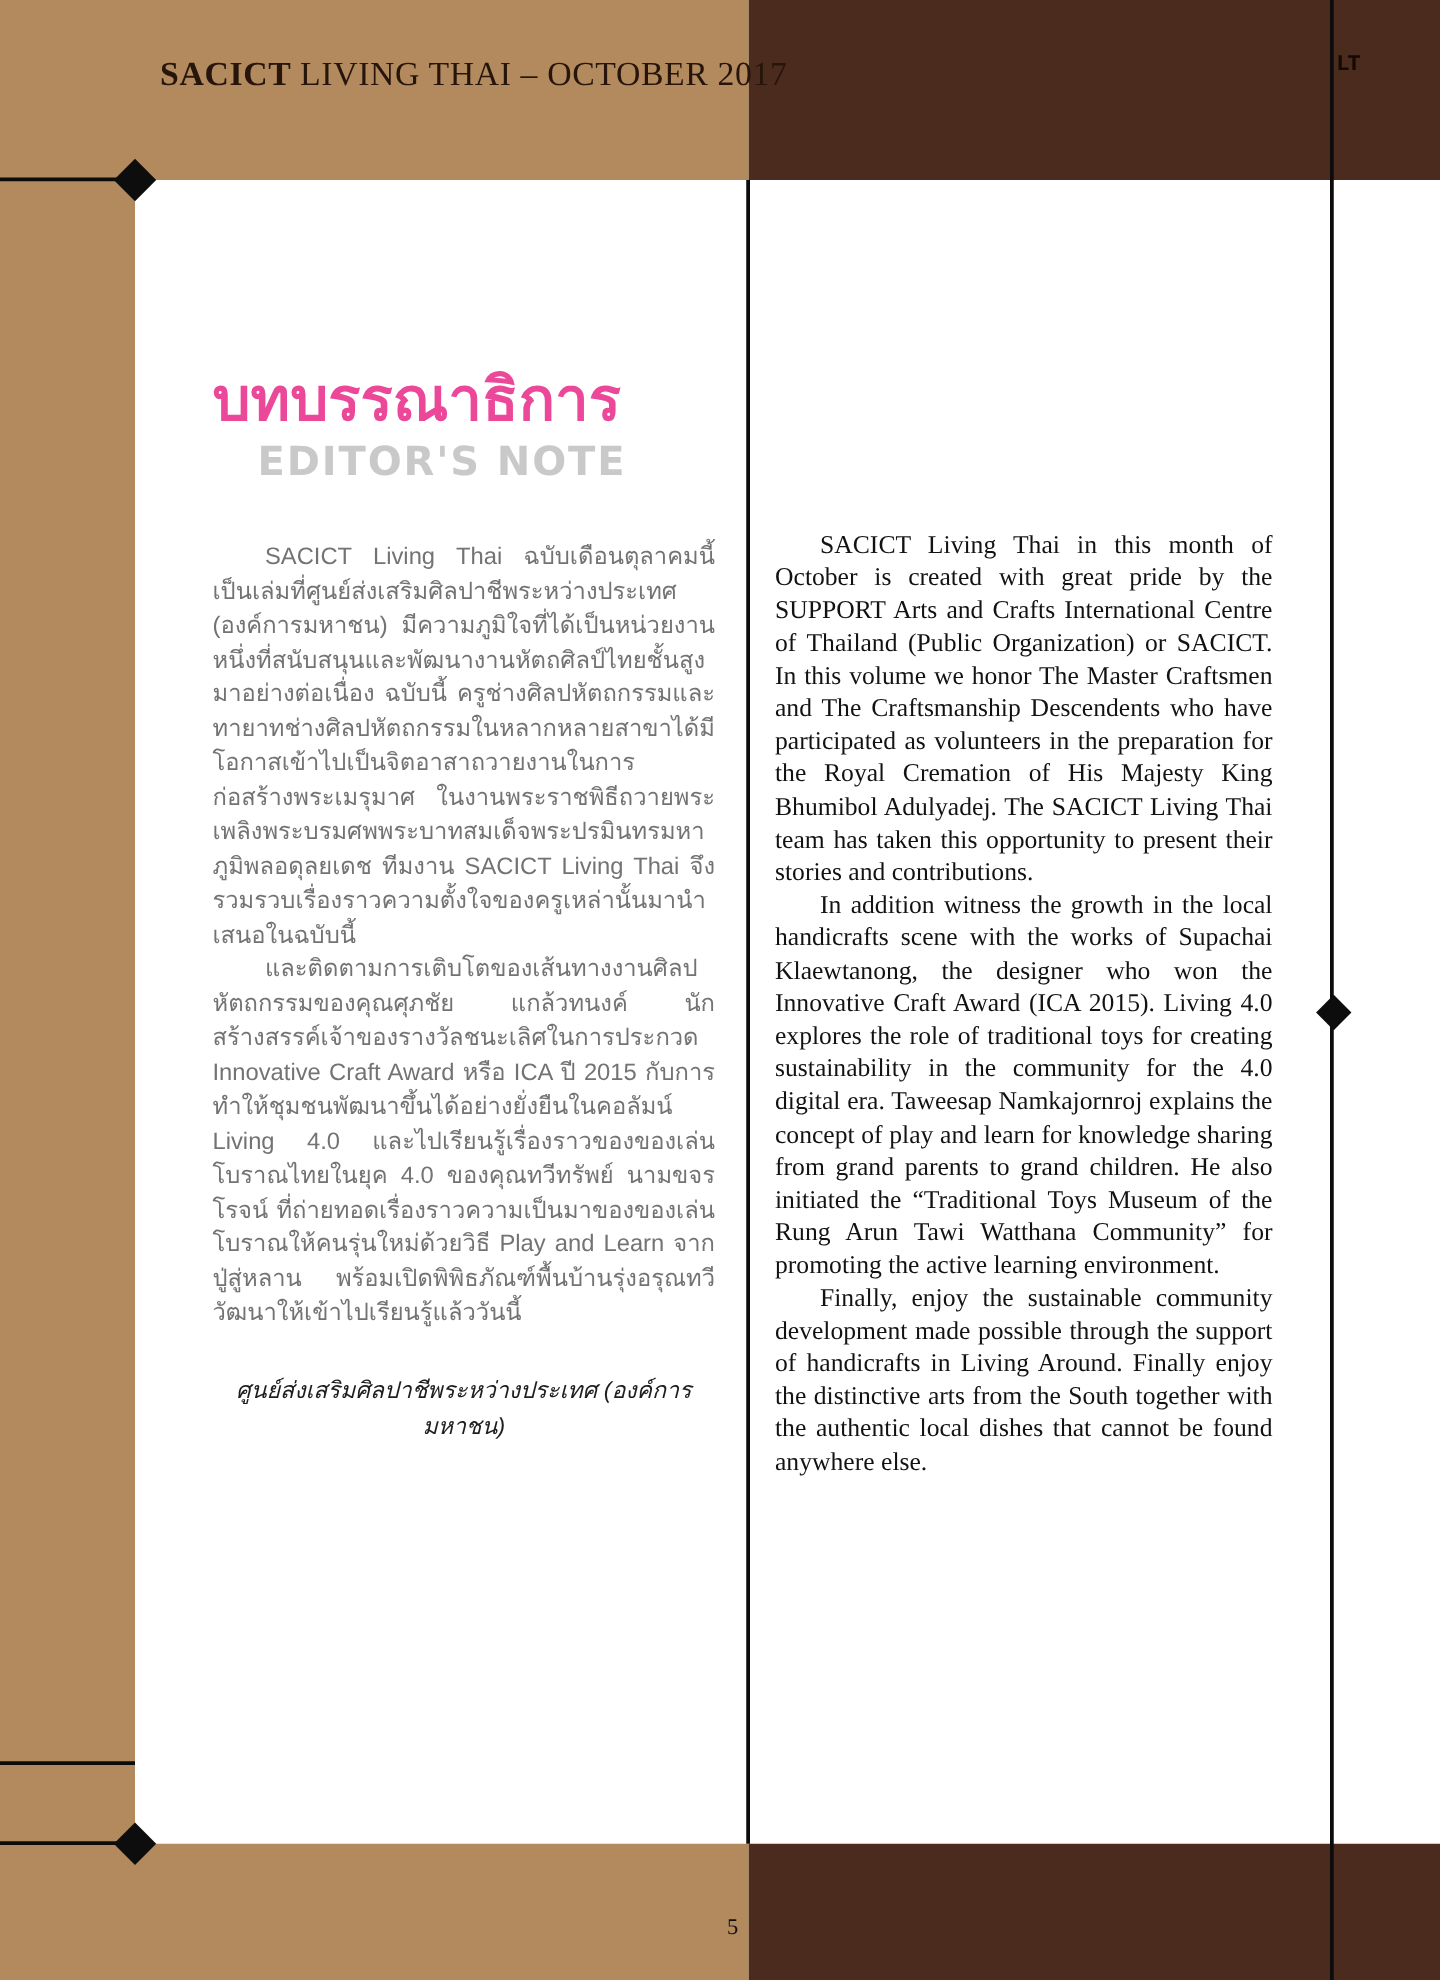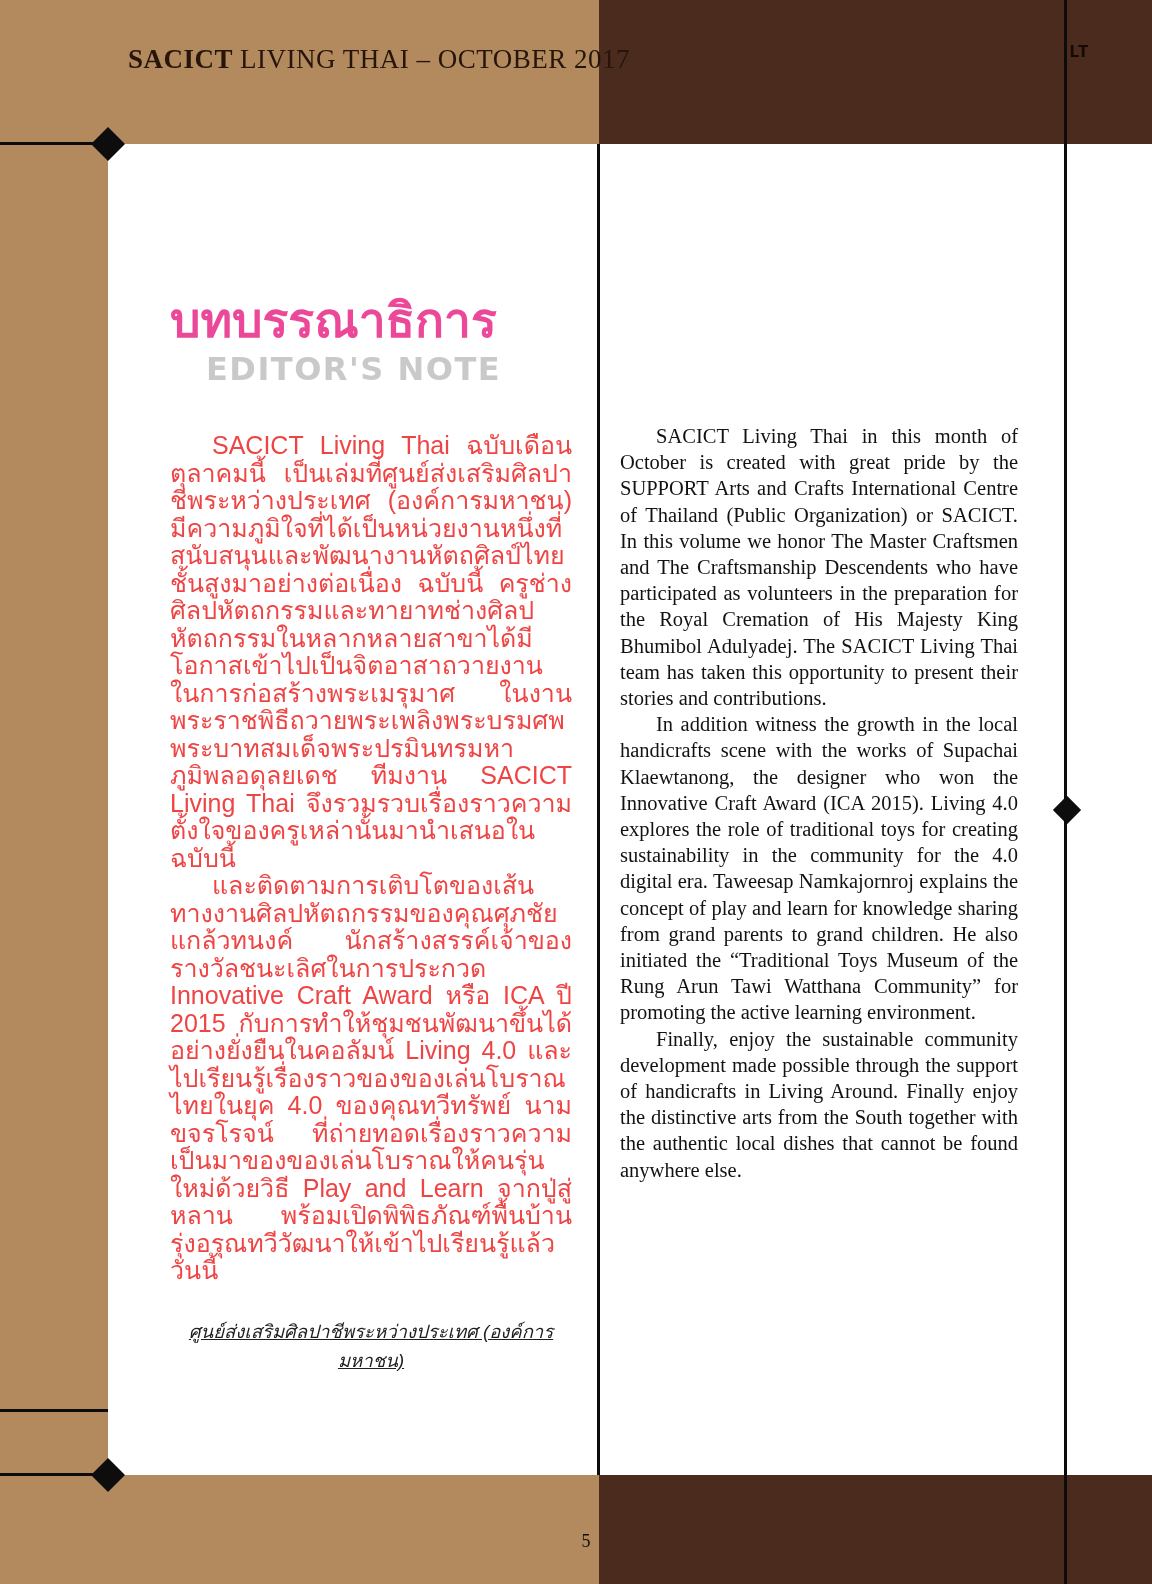--- a/index.html
+++ b/index.html
@@ -56,26 +56,26 @@
   }
   .editors-note {
     font-family:"DejaVu Sans", sans-serif;
     font-size:32px; font-weight:700; letter-spacing:1.5px;
     color:var(--note_gray,#c9c9c9);
     margin-top:2px;
     margin-left:36px;
   }
   .thai-body { margin-top:44px; }
   .thai-body p {
-    font-size:25px; line-height:27.5px; font-weight:300;
-    text-align:justify; text-indent:42px; color:#ef4444;
+    font-size:19px; line-height:27.5px; font-weight:300;
+    text-align:justify; text-indent:42px; color:#737373;
   }
   .thai-signature {
     margin-top:32px; text-align:center; font-style:italic;
-    font-size:18.5px; color:#1e1e1e;text-decoration:underline;
+    font-size:18.5px; color:#1e1e1e;
   }
 
   
   .col-right { left:620px; top:423px; width:398px; }
   .en-body p {
     font-family:"Liberation Serif", serif;
     font-size:20.5px; line-height:26.2px;
     text-align:justify; text-indent:36px; color:#121212;
   }
   .en-signature {

